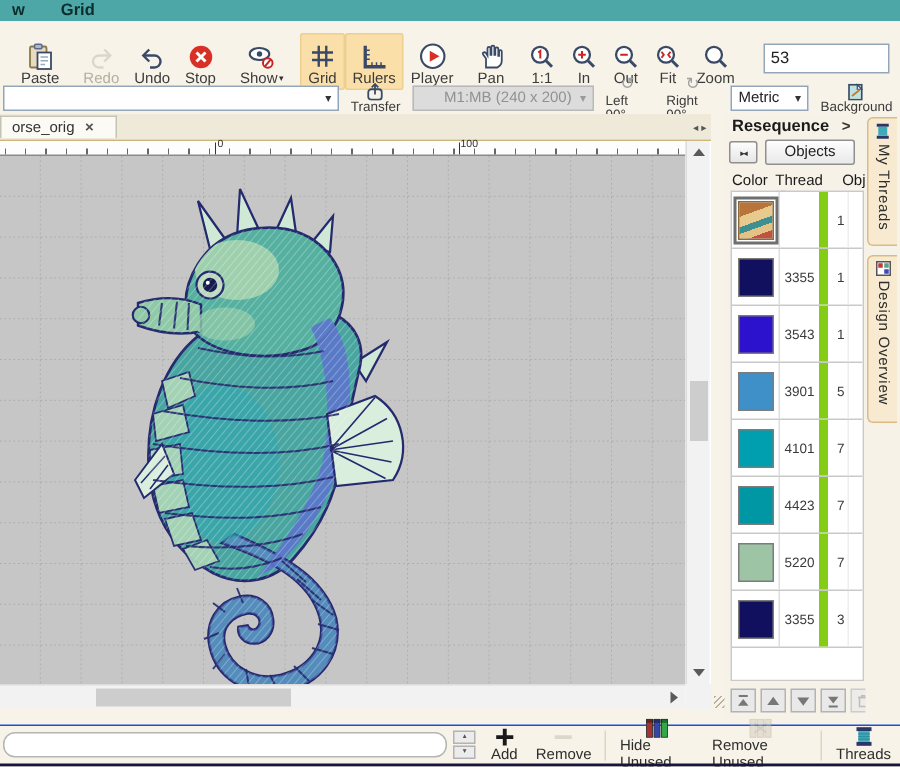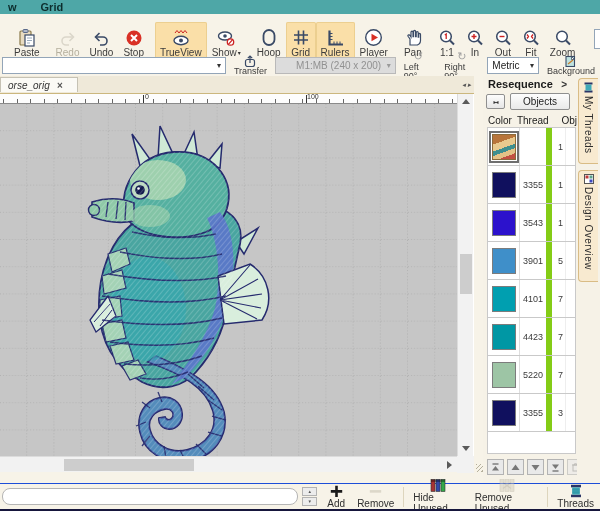--- a/index.html
+++ b/index.html
@@ -34,21 +34,21 @@
             align-items:center;gap:5px;padding:0 2px;box-sizing:border-box;}
   .t2btn{display:flex;flex-direction:column;align-items:center;justify-content:center;
          font-size:9px;line-height:1;gap:1px;padding:0 3px;color:#3c3c3c;}
   .t2btn .ticon{height:11px;display:flex;align-items:center;}
   .combo.small{height:17px;font-size:10px;}
   .combo.disabled{background:#dcdcdc;border-color:#b9b9b9;color:#919191;padding-left:20px;}
   .combo.disabled .arrow{color:#9a9a9a;}
   .rot{font-size:11px;color:#a0a0a0;}
 
   
-  .tabbar{position:absolute;left:0;top:76px;width:474px;height:17px;background:#efe9d9;font-style:italic;}
+  .tabbar{position:absolute;left:0;top:76px;width:474px;height:17px;background:#efe9d9;}
   .doctab{position:absolute;left:0;top:1px;height:15px;min-width:78px;background:#fbfaf5;
           border:1px solid #c6c2b4;border-bottom:none;display:flex;align-items:center;gap:7px;
           padding:0 7px;font-size:10px;color:#333;box-sizing:border-box;}
   .tabclose{font-size:10px;font-weight:bold;color:#555;}
   .tabscroll{position:absolute;right:3px;top:5px;font-size:7px;color:#555;}
 
   
   .canvasframe{position:absolute;left:0;top:93px;width:474px;height:379px;background:#fff;
                border-top:1px solid #cbb77e;box-sizing:border-box;}
   .ruler{position:absolute;left:0;top:0;width:457px;height:10px;background:#fdfdfd;
@@ -170,53 +170,35 @@
   <div class="tbtn">
     <span class="ticon">
       <svg width="18" height="18" viewBox="0 0 18 18">
           <circle cx="9" cy="9" r="7.5" fill="#d93025"></circle>
           <path d="M6 6 L12 12 M12 6 L6 12" stroke="#fff" stroke-width="2"></path>
         </svg>
     </span>
     <span>Stop</span>
   </div>
   <div class="sep"></div>
-  <div class="tbtn hl">
-    <span class="ticon">
-      <svg width="22" height="18" viewBox="0 0 22 18">
-          <path d="M5 4 l2 -2.5 2 2.5 2 -2.5 2 2.5 2 -2.5 2 2.5" fill="none" stroke="#cc2222" stroke-width="1"></path>
-          <ellipse cx="11" cy="11.5" rx="7" ry="4.2" fill="#fff" stroke="#3a4a66" stroke-width="1.4"></ellipse>
-          <circle cx="11" cy="11.5" r="2" fill="#3a4a66"></circle>
-        </svg>
-    </span>
-    <span>TrueView</span>
-  </div>
   <div class="tbtn">
     <span class="ticon">
       <svg width="20" height="18" viewBox="0 0 20 18">
           <ellipse cx="9" cy="7" rx="6.5" ry="4" fill="#fff" stroke="#3a4a66" stroke-width="1.4"></ellipse>
           <circle cx="9" cy="7" r="1.8" fill="#3a4a66"></circle>
           <circle cx="14.5" cy="13" r="3.2" fill="#fff" stroke="#cc2222" stroke-width="1.3"></circle>
           <line x1="12.6" y1="15.2" x2="16.4" y2="10.8" stroke="#cc2222" stroke-width="1.3"></line>
         </svg>
     </span>
     <span class="lblrow">
         <span>Show</span>
         <span class="ddglyph">▾</span>
       </span>
   </div>
   <div class="sep"></div>
-  <div class="tbtn">
-    <span class="ticon">
-      <svg width="20" height="19" viewBox="0 0 20 19">
-          <rect x="4.5" y="2" width="11" height="15" rx="5.5" fill="none" stroke="#3a4a66" stroke-width="1.8"></rect>
-        </svg>
-    </span>
-    <span>Hoop</span>
-  </div>
   <div class="tbtn hl">
     <span class="ticon">
       <svg width="20" height="19" viewBox="0 0 20 19">
           <path d="M7.5 2.5 V16.5 M12.5 2.5 V16.5 M3 7 H17 M3 12 H17" stroke="#3a4a66" stroke-width="1.6" fill="none"></path>
         </svg>
     </span>
     <span>Grid</span>
   </div>
   <div class="tbtn hl">
     <span class="ticon">

